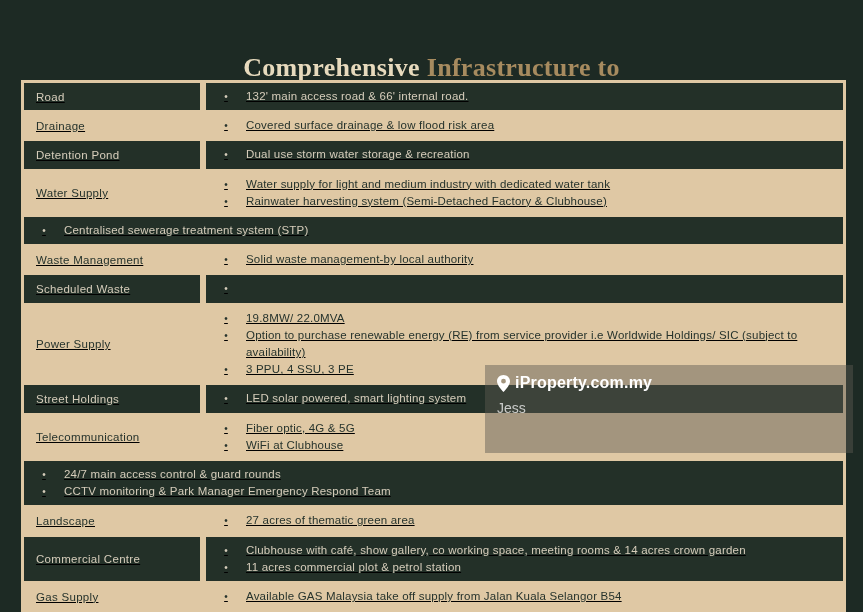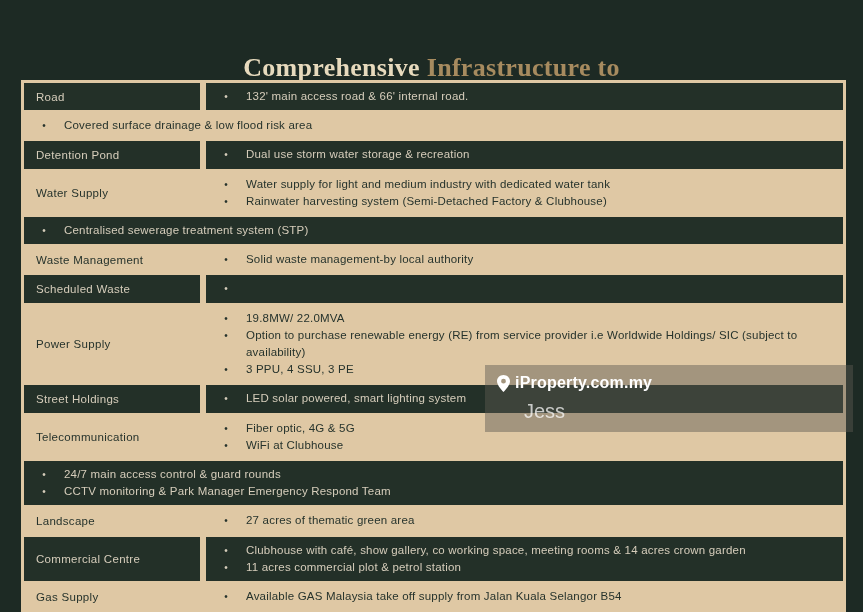--- a/index.html
+++ b/index.html
@@ -16,21 +16,21 @@
     font-weight:700; font-size:26px; line-height:29px;
     letter-spacing:0.3px;
     margin-top:48px;
   }
   .title .light { color: var(--title-light, #e7dabd); }
   .title .accent { color: var(--title-accent, #a78b5f); }
   
   .table {
     position:absolute; left:21px; top:80px; width:825px;
     background: var(--tan, #dfc8a4);
-    padding:3px; display:flex; flex-direction:column; row-gap:2px;
+    padding:3px; display:flex; flex-direction:column; row-gap:2px;text-decoration:underline;
   }
   .row { display:flex; column-gap:6px; }
   .row .label {
     flex:0 0 176px; width:176px;
     display:flex; align-items:center;
     padding-left:12px;
     font-size:11.5px; letter-spacing:0.3px;
   }
   .row .content {
     flex:1; display:flex; flex-direction:column; justify-content:center;
@@ -41,27 +41,27 @@
   .row.dark .label, .row.dark .content {
     background: var(--dark-cell, #233028);
     color: var(--text-on-dark, #d6cdbb);
   }
   .row.tan .label, .row.tan .content {
     background: transparent;
     color: var(--text-on-tan, #26332c);
   }
   
   .watermark {
-    position:absolute; left:485px; top:365px; width:368px; height:67px;
+    position:absolute; left:485px; top:365px; width:368px; height:88px;
     background: rgba(92,89,80,0.46);
     color:#ffffff; padding:9px 0 0 12px;
   }
   .wm-brand { display:flex; align-items:center; gap:5px; font-weight:700; font-size:16px; letter-spacing:0.2px; }
   .wm-brand svg { display:block; }
-  .wm-user { margin-top:8px; font-size:20px; color:rgba(255,255,255,0.72);margin-left:27px; }
+  .wm-user { margin-top:8px; font-size:14px; color:rgba(255,255,255,0.72); }
 </style>
 </head>
 <body>
 
 <div class="page">
 
   <div class="title">
     <div><span class="light">Comprehensive </span><span class="accent">Infrastructure to</span></div>
     <div><span class="light">Promote A Greener </span><span class="accent">Industrial Jess</span></div>
   </div>
@@ -70,20 +70,21 @@
       <div class="row dark">
         <div class="label">Road</div>
         <div class="content">
           <div class="bullet">
             <span class="dot">•</span>
             <span>132' main access road &amp; 66' internal road.</span>
           </div>
         </div>
       </div>
       <div class="row tan">
+        <div class="label">Drainage</div>
         <div class="content">
           <div class="bullet">
             <span class="dot">•</span>
             <span>Covered surface drainage &amp; low flood risk area</span>
           </div>
         </div>
       </div>
       <div class="row dark">
         <div class="label">Detention Pond</div>
         <div class="content">

